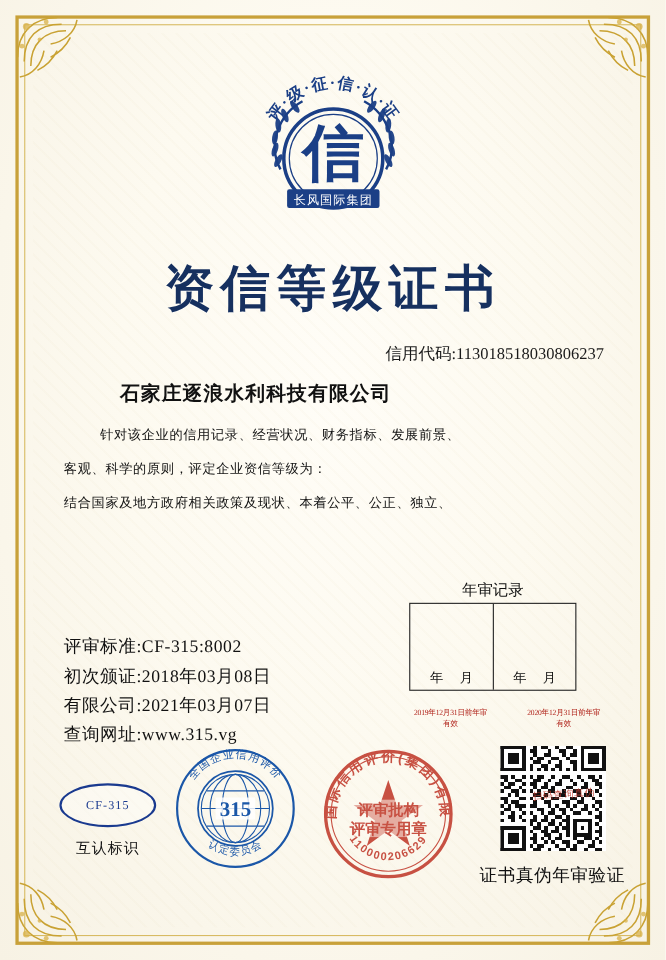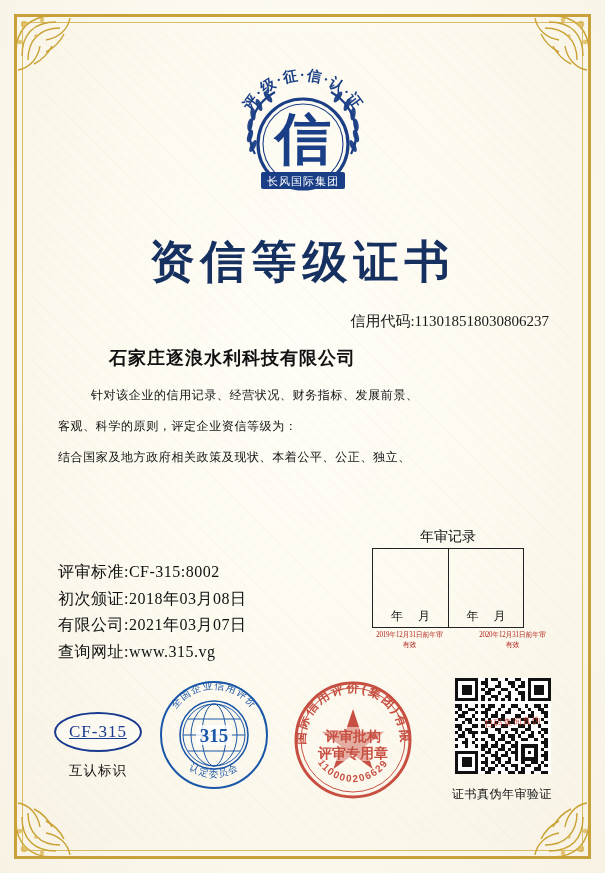--- a/index.html
+++ b/index.html
@@ -122,21 +122,21 @@
     font-size: 36px;
     font-weight: bold;
     color: #c9211e;
     letter-spacing: 3px;
     font-family: "Liberation Serif", serif;
   }
 
   
   .info {
     position: absolute;
-    top: 559px;
+    top: 576px;
     left: 58px;
     font-size: 16px;
     line-height: 26.5px;
     color: #111;
     letter-spacing: 0.5px;
   }
   .info div { white-space: nowrap; }
 
   
   .review {
@@ -169,21 +169,21 @@
     left: 0; right: 0;
     text-align: center;
     font-size: 12px;
     color: #111;
     letter-spacing: 6px;
     text-indent: 6px;
   }
   .review-note {
     width: 178px;
     display: flex;
-    margin-top: 2px;
+    margin-top: 15px;
     gap: 28px;
   }
   .review-note span {
     flex: 1 1 50%;
     font-size: 7.2px;
     color: #b02118;
     text-align: center;
     letter-spacing: -0.2px;
     transform: scaleX(0.96);
   }
@@ -195,27 +195,26 @@
     top: 712px;
     width: 92px;
     text-align: center;
   }
   .seal-cf .ring {
     width: 88px; height: 40px;
     border: 2px solid #1a3a8f;
     border-radius: 50%;
     display: flex; align-items: center; justify-content: center;
     font-family: "Liberation Serif", serif;
-    font-size: 17px;
+    font-size: 11px;
     color: #1a3a8f;
     letter-spacing: 1px;
     background: rgba(255,255,255,0.35);
     box-sizing: border-box;
     margin: 0 auto;
-    text-decoration: underline;
   }
   .seal-cf .cap {
     margin-top: 10px;
     font-size: 13.5px;
     color: #111;
     letter-spacing: 1px;
   }
 
   .seal-globe {
     position: absolute;
@@ -238,21 +237,21 @@
     top: 678px;
     width: 96px;
     height: 96px;
   }
   .qr-cap {
     position: absolute;
     right: 28px;
     top: 786px;
     width: 150px;
     text-align: center;
-    font-size: 12px;
+    font-size: 16px;
     color: #111;
     letter-spacing: 0.5px;
   }
   .red-overlay-text {
     position: absolute;
     right: 64px;
     top: 716px;
     font-size: 9px;
     color: #c0392b;
     letter-spacing: 0.5px;

